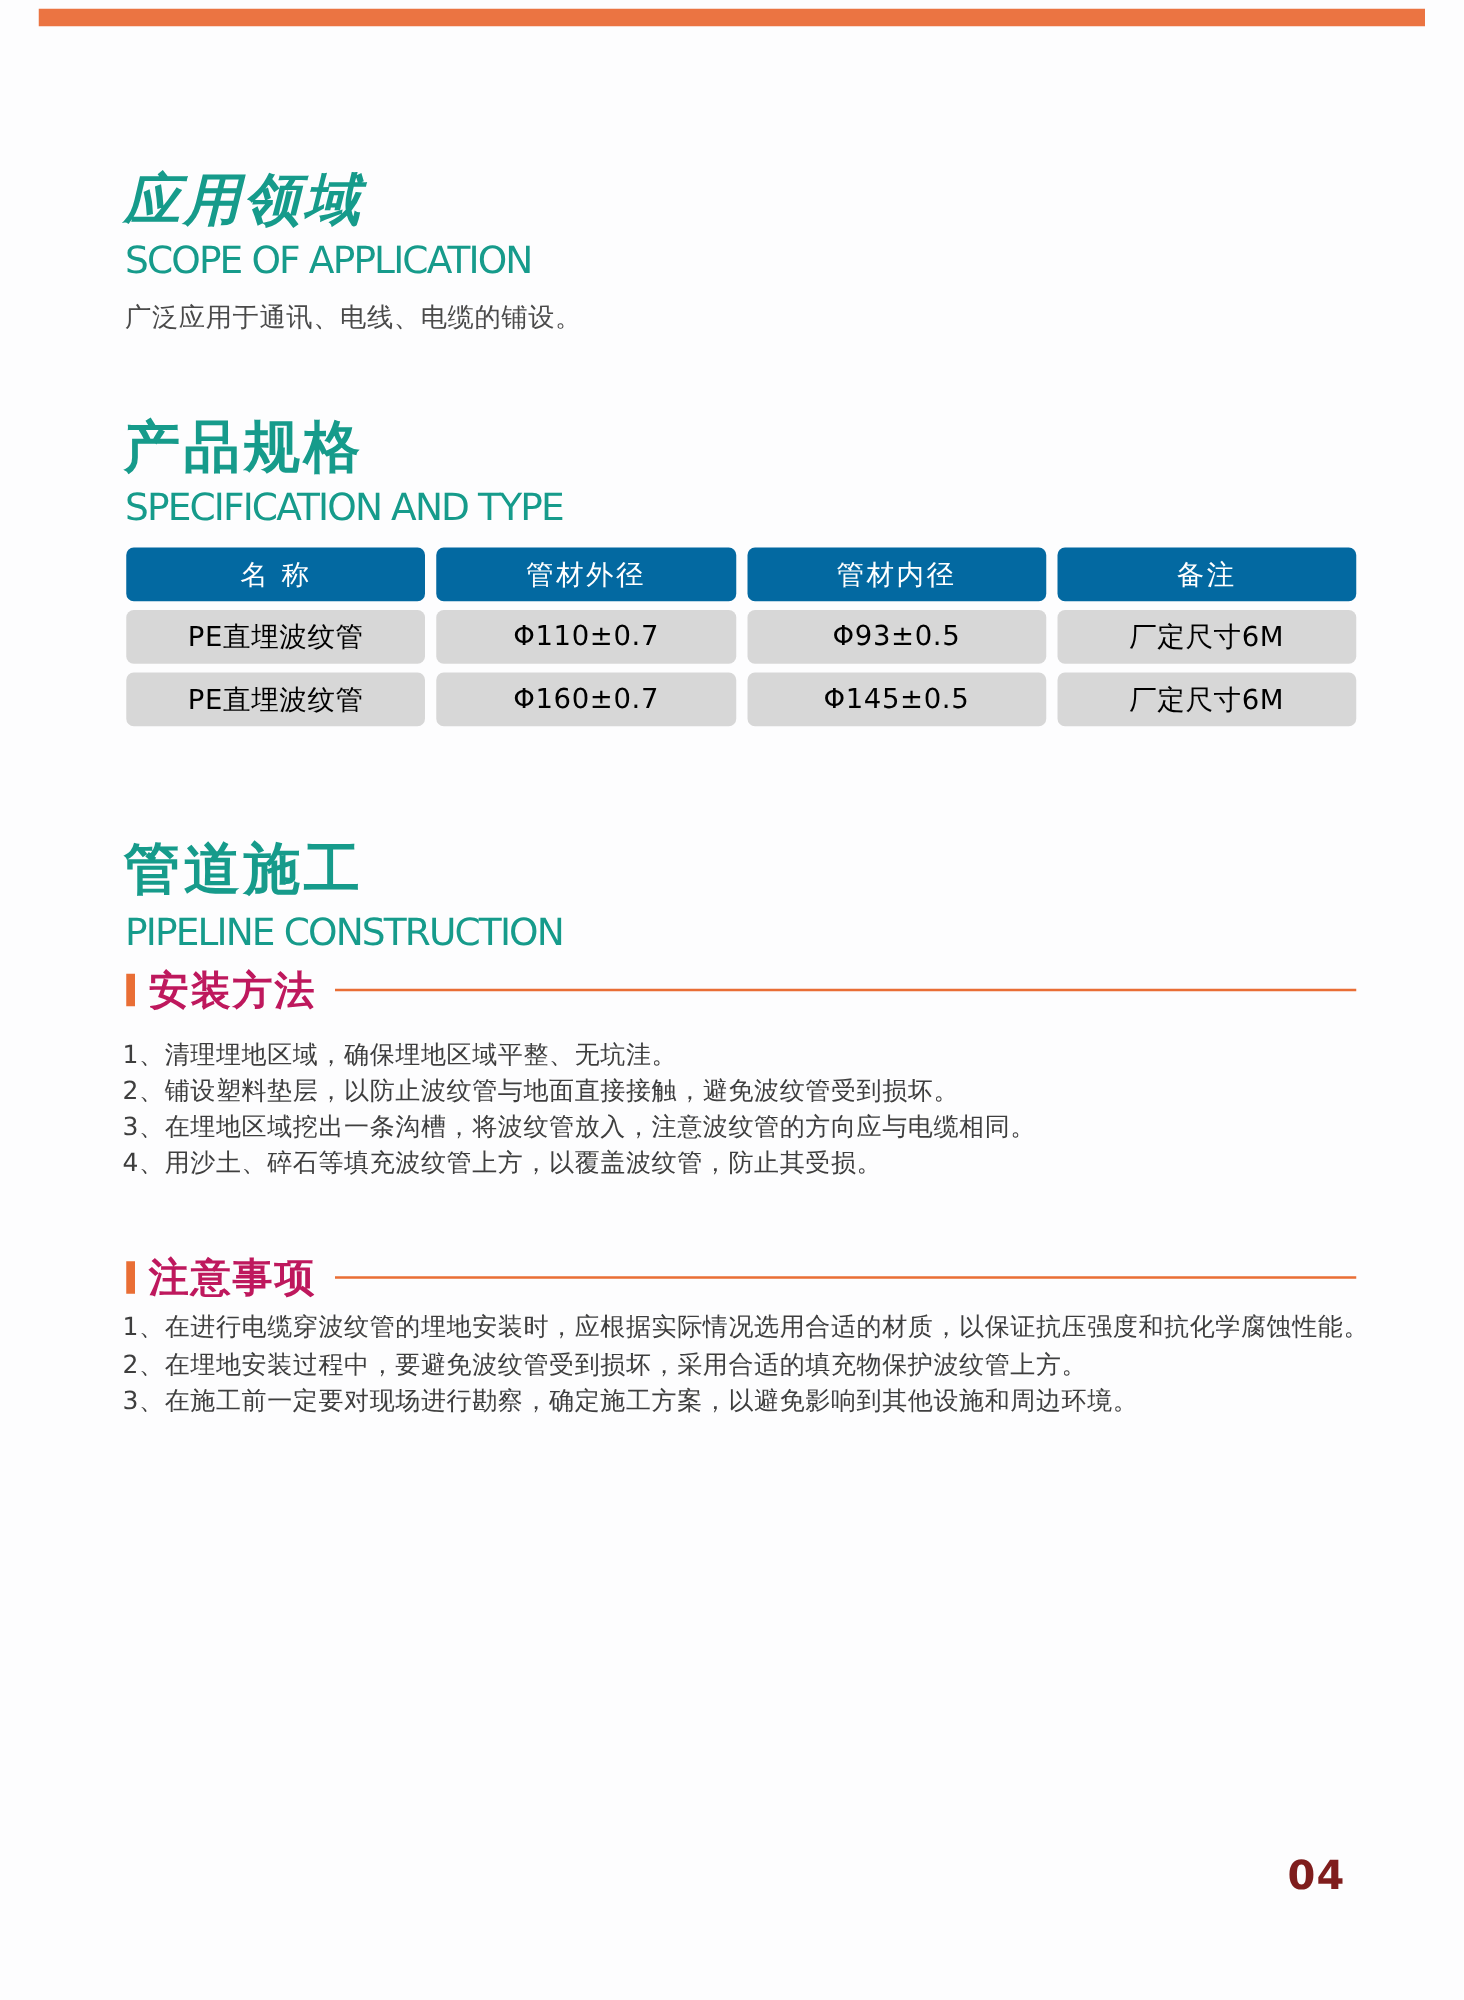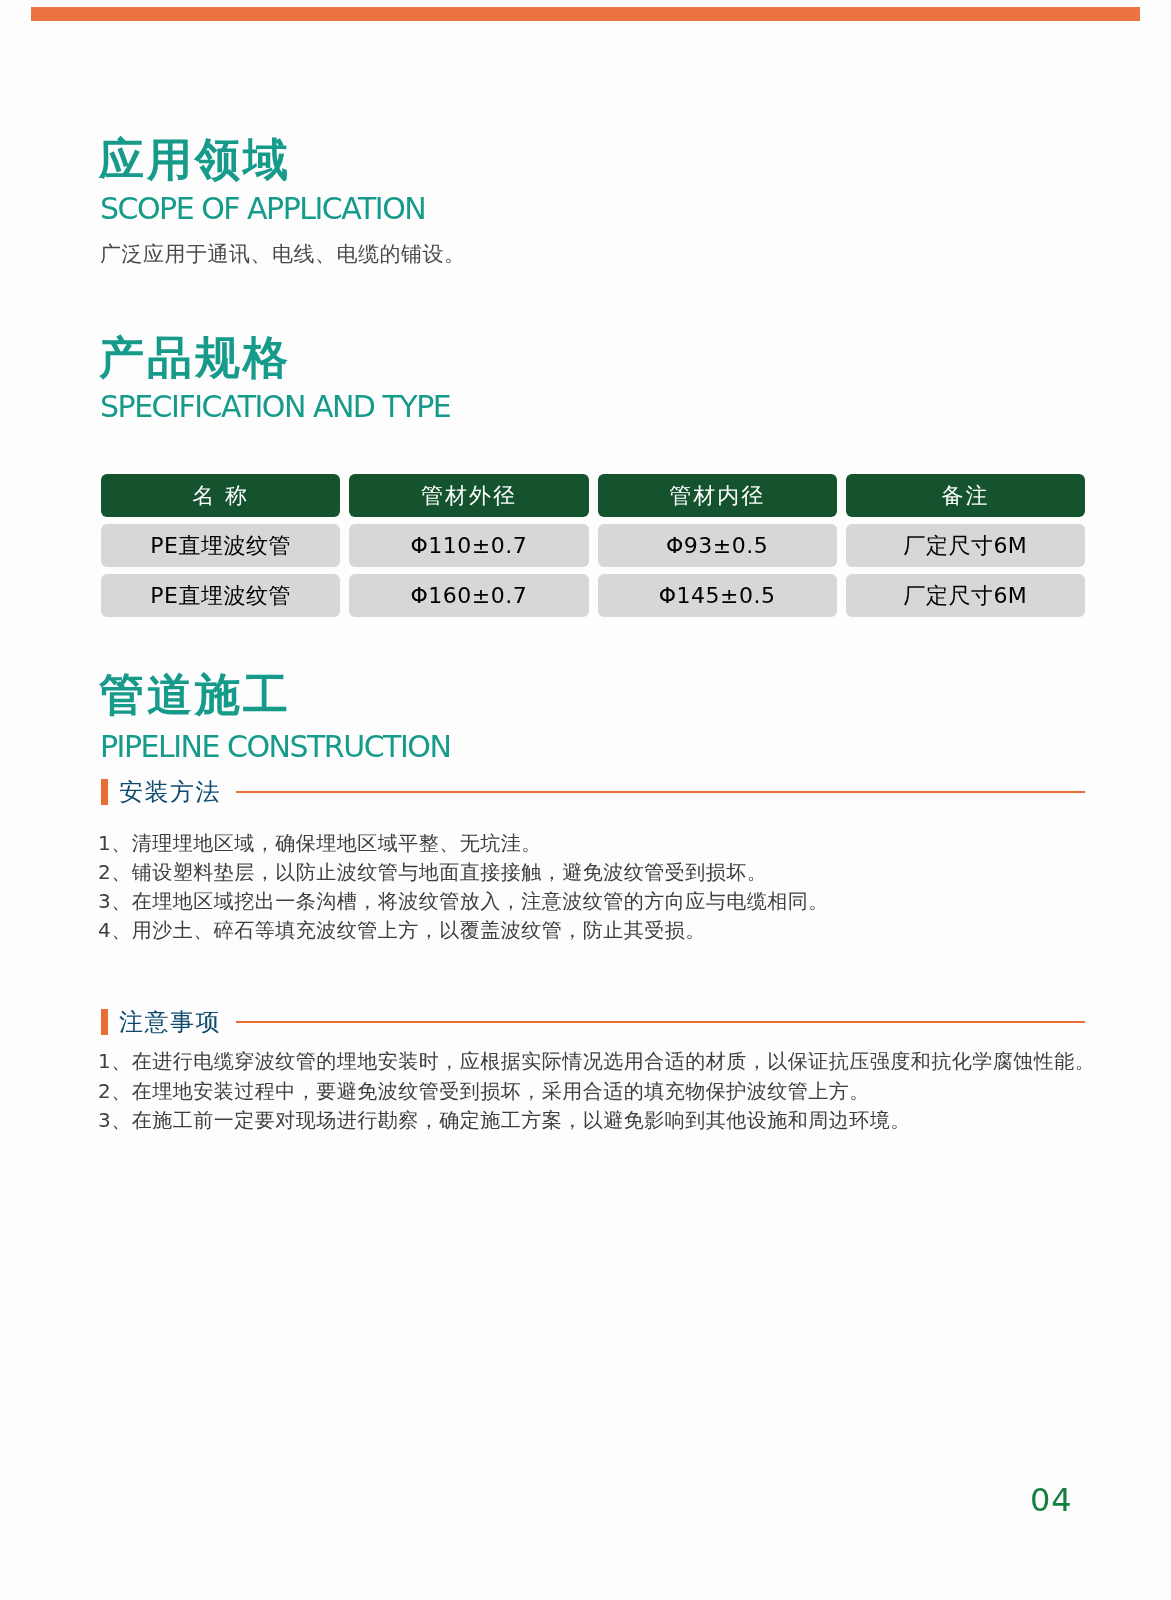--- a/index.html
+++ b/index.html
@@ -25,51 +25,51 @@
 
   .spec-table {
     position:absolute; left:101px; top:438px; width:984px;
     display:grid; grid-template-columns:repeat(4,1fr); gap:7px 9px;
   }
   .cell {
     height:43px; border-radius:6px;
     display:flex; align-items:center; justify-content:center;
     font-size:22px; white-space:nowrap;
   }
-  .cell.head { background:#14532d; color:#ffffff; letter-spacing:2px;margin-top:36px; }
+  .cell.head { background:#0369a1; color:#ffffff; letter-spacing:2px; }
   .cell.data { background:#d7d7d7; color:#000000; letter-spacing:0.5px; }
 
   .sub-header {
     position:absolute; left:101px; width:984px; height:28px;
     display:flex; align-items:center;
   }
   .sub-bar { width:7px; height:26px; background:#e96e35; margin-right:11px; flex:0 0 auto; }
   .sub-label {
-    font-size:24px; font-weight:400; color:#0c4a6e;
+    font-size:32px; font-weight:700; color:#be185d;
     letter-spacing:1.5px; line-height:1; white-space:nowrap;
   }
   .sub-line { flex:1; height:2px; background:#e96e35; margin-left:15px; }
 
   .list { position:absolute; left:98px; font-size:20px; color:#3e3e3e; letter-spacing:0.5px; }
   .list .line { height:29px; line-height:29px; white-space:nowrap; }
   .list.notes .line { height:29.5px; line-height:29.5px; }
 
   .page-num {
-    position:absolute; left:1030px; top:1484px; font-size:32px; font-weight:400;
-    color:#15803d; letter-spacing:1px; line-height:1;
+    position:absolute; left:1030px; top:1484px; font-size:32px; font-weight:700;
+    color:#7f1d1d; letter-spacing:1px; line-height:1;
   }
 </style>
 </head>
 <body>
 
 <div class="page">
 
   <div class="top-bar"></div>
 
-  <div class="h1" style="top:137px;">应用领域</div>
+  <div class="h1" style="top:137px;font-style:italic;">应用领域</div>
   <div class="h2" style="top:194px;">SCOPE OF APPLICATION</div>
   <div class="body-text" style="top:242px;">广泛应用于通讯、电线、电缆的铺设。</div>
 
   <div class="h1" style="top:335px;">产品规格</div>
   <div class="h2" style="top:392px;">SPECIFICATION AND TYPE</div>
 
   <div class="spec-table">
     <div class="cell head">名 称</div>
     <div class="cell head">管材外径</div>
     <div class="cell head">管材内径</div>

